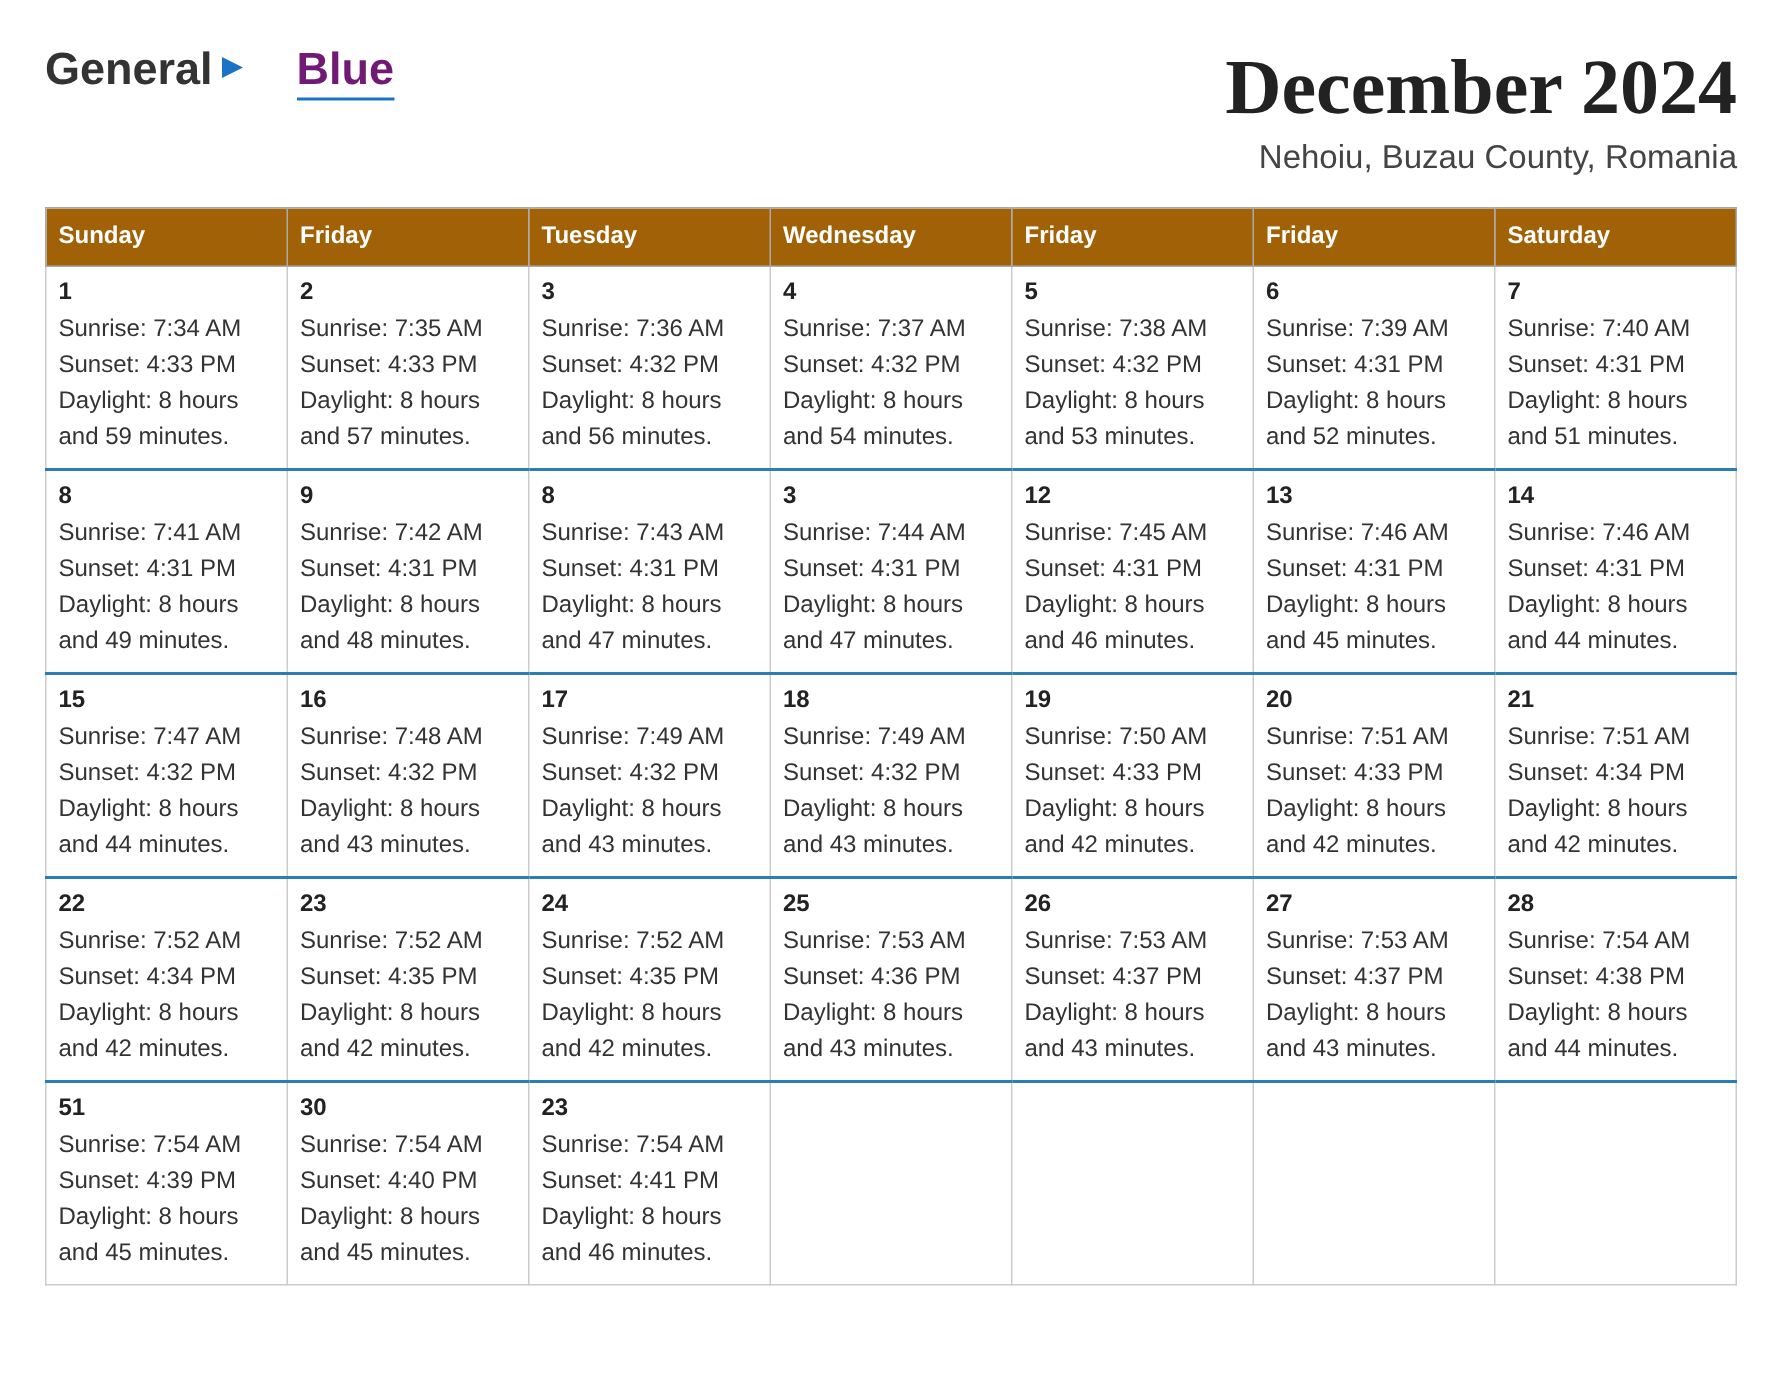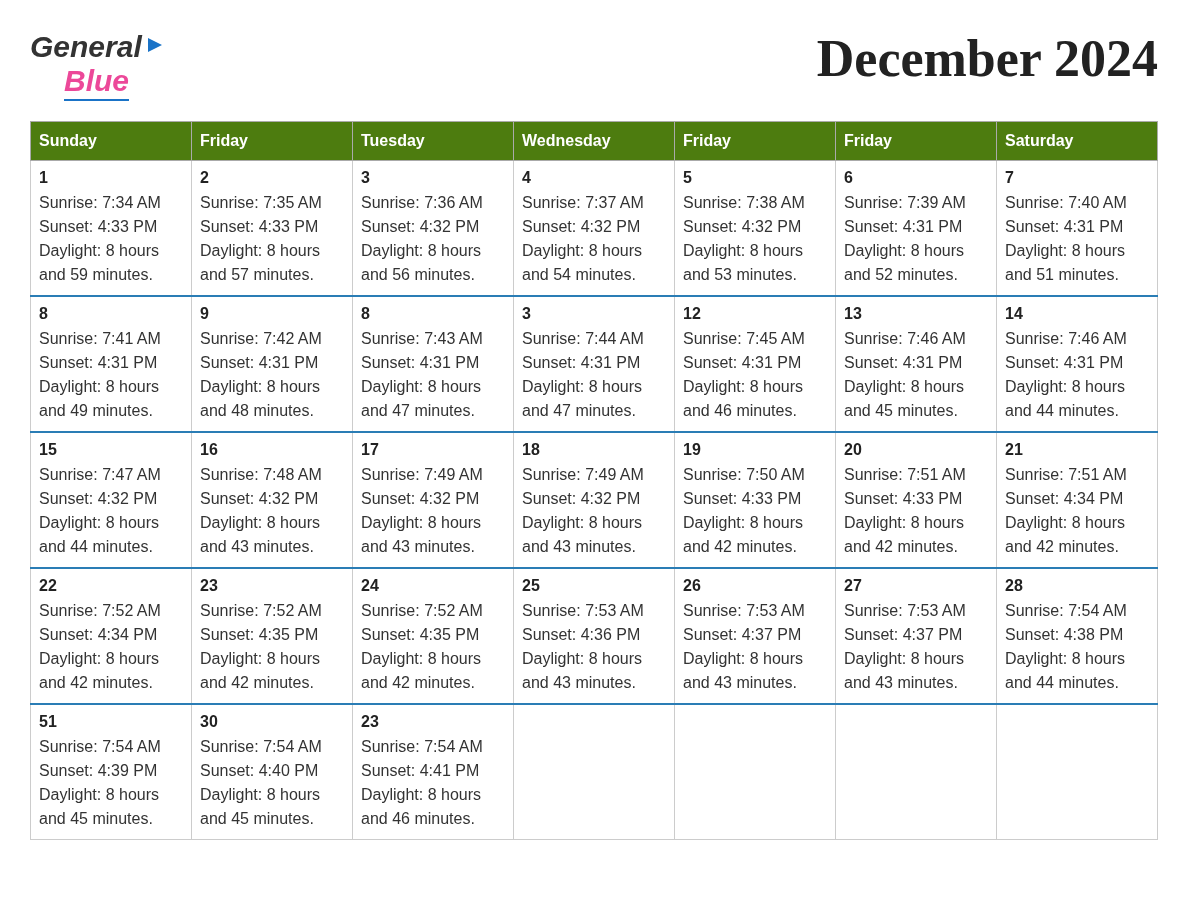--- a/index.html
+++ b/index.html
@@ -11,23 +11,22 @@
       min-height: 918px;
     }
     .header {
       display: flex;
       justify-content: space-between;
       align-items: flex-start;
       margin-bottom: 20px;
     }
     .logo {
       display: flex;
-      flex-direction: column;
+      flex-direction: row;
       align-items: flex-start;
-      font-style: italic;
     }
     .title-section {
       text-align: right;
     }
     .month-title {
       font-size: 52px;
       font-weight: bold;
       color: #222;
       line-height: 1.1;
       font-family: Liberation Serif, serif;
@@ -36,21 +35,21 @@
       font-size: 22px;
       color: #444;
       margin-top: 5px;
     }
     .calendar {
       width: 100%;
       border-collapse: collapse;
       border: 1px solid #aaa;
     }
     .calendar th {
-      background-color: #4d7c0f;
+      background-color: #a16207;
       color: #fff;
       font-size: 16px;
       font-weight: bold;
       padding: 10px 8px;
       text-align: left;
       border: 1px solid #aaa;
     }
     .calendar td {
       vertical-align: top;
       padding: 8px;
@@ -92,25 +91,26 @@
   <div class="logo">
     <div class="logo-line1">
       <span style="font-size:30px;font-weight:bold;color:#333;font-family:Arial,sans-serif;">General</span>
       <span style="display:inline-block;margin-left:4px;vertical-align:middle;">
         <svg width="18" height="18" viewBox="0 0 18 18">
             <polygon points="2,2 16,9 2,16" fill="#1a73c7"></polygon>
           </svg>
       </span>
     </div>
     <div class="logo-line2" style="margin-left:34px;border-bottom:2px solid #1a73c7;padding-bottom:1px;">
-      <span style="font-size:30px;font-weight:bold;color:#ec4899;font-family:Arial,sans-serif;">Blue</span>
+      <span style="font-size:30px;font-weight:bold;color:#701a75;font-family:Arial,sans-serif;">Blue</span>
     </div>
   </div>
   <div class="title-section">
     <div class="month-title">December 2024</div>
+    <div class="location-title">Nehoiu, Buzau County, Romania</div>
   </div>
 </div>
 
 <table class="calendar">
   <thead>
     <tr>
       <th>Sunday</th>
       <th>Friday</th>
       <th>Tuesday</th>
       <th>Wednesday</th>

